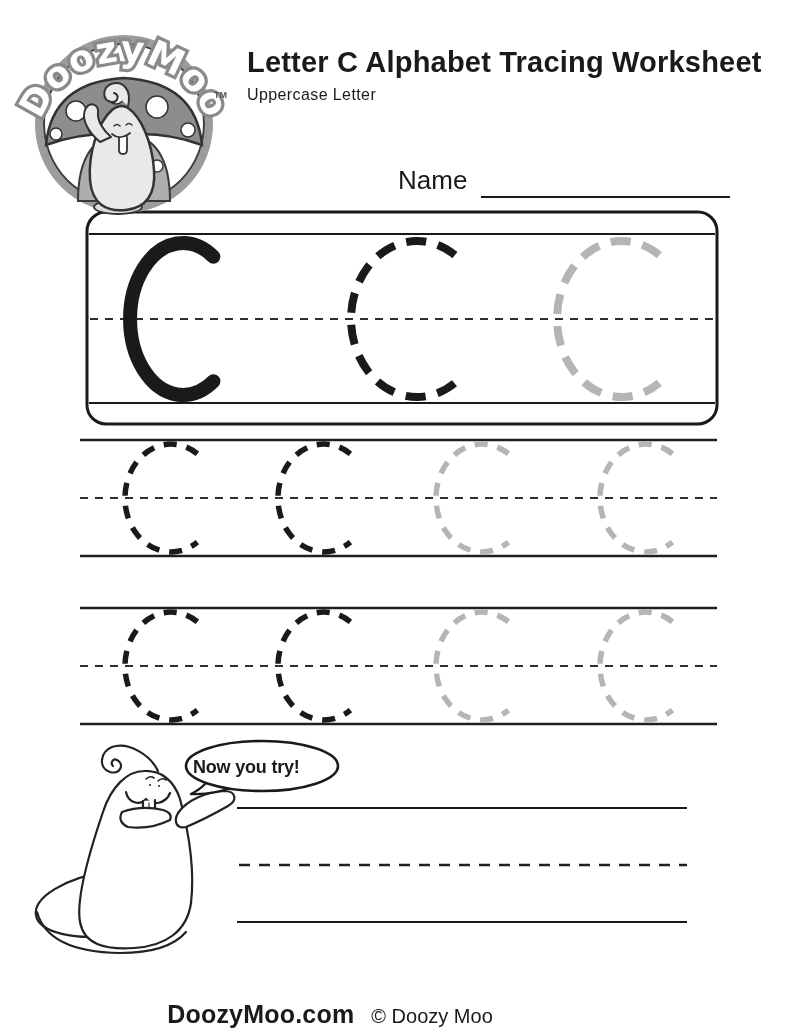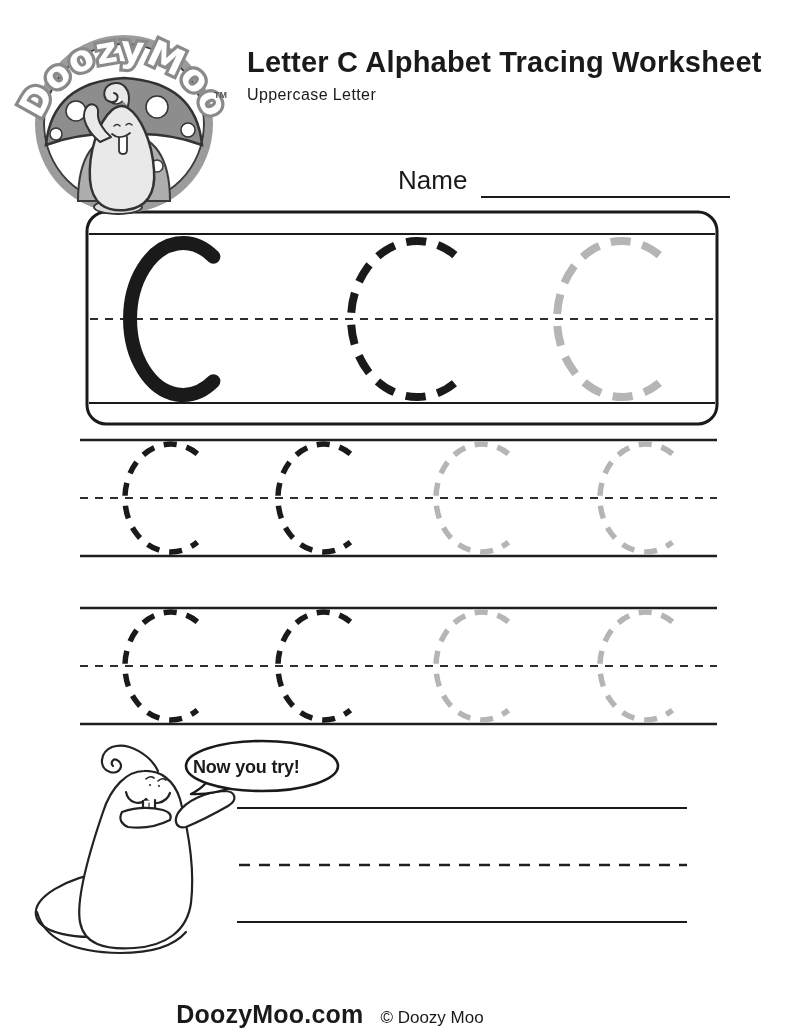--- a/index.html
+++ b/index.html
@@ -9,21 +9,21 @@
   }
   .abs{position:absolute;}
   .titles{left:247px;top:46px;}
   .title{font-size:29px;font-weight:700;letter-spacing:.2px;margin:0;}
   .subtitle{font-size:16px;font-weight:400;margin:7px 0 0 0;letter-spacing:.4px;}
   .name-label{left:398px;top:165px;font-size:26px;}
   .name-line{left:481px;top:170px;width:249px;height:26px;border-bottom:2px solid #1a1a1a;}
   .bubble-text{left:193px;top:757px;width:142px;font-size:18px;font-weight:700;letter-spacing:-0.2px;}
   .footer{left:0;top:967px;width:660px;display:flex;justify-content:center;align-items:baseline;gap:17px;margin-top:33px;}
   .site{font-size:25px;font-weight:700;letter-spacing:.2px;}
-  .copyright{font-size:17px;}
+  .copyright{font-size:20px;}
   svg{display:block;}
   #gfx{position:absolute;left:0;top:0;}
   #logo{position:absolute;left:16px;top:14px;overflow:visible;}
   .brand-arc{font-family:"DejaVu Sans",sans-serif;font-weight:700;font-size:36px;
     fill:#ffffff;stroke:#8a8a8a;stroke-width:6.5px;paint-order:stroke;letter-spacing:1px;}
   .tm{font-size:9px;fill:#555;font-weight:700;}
 </style>
 </head>
 <body>
 

